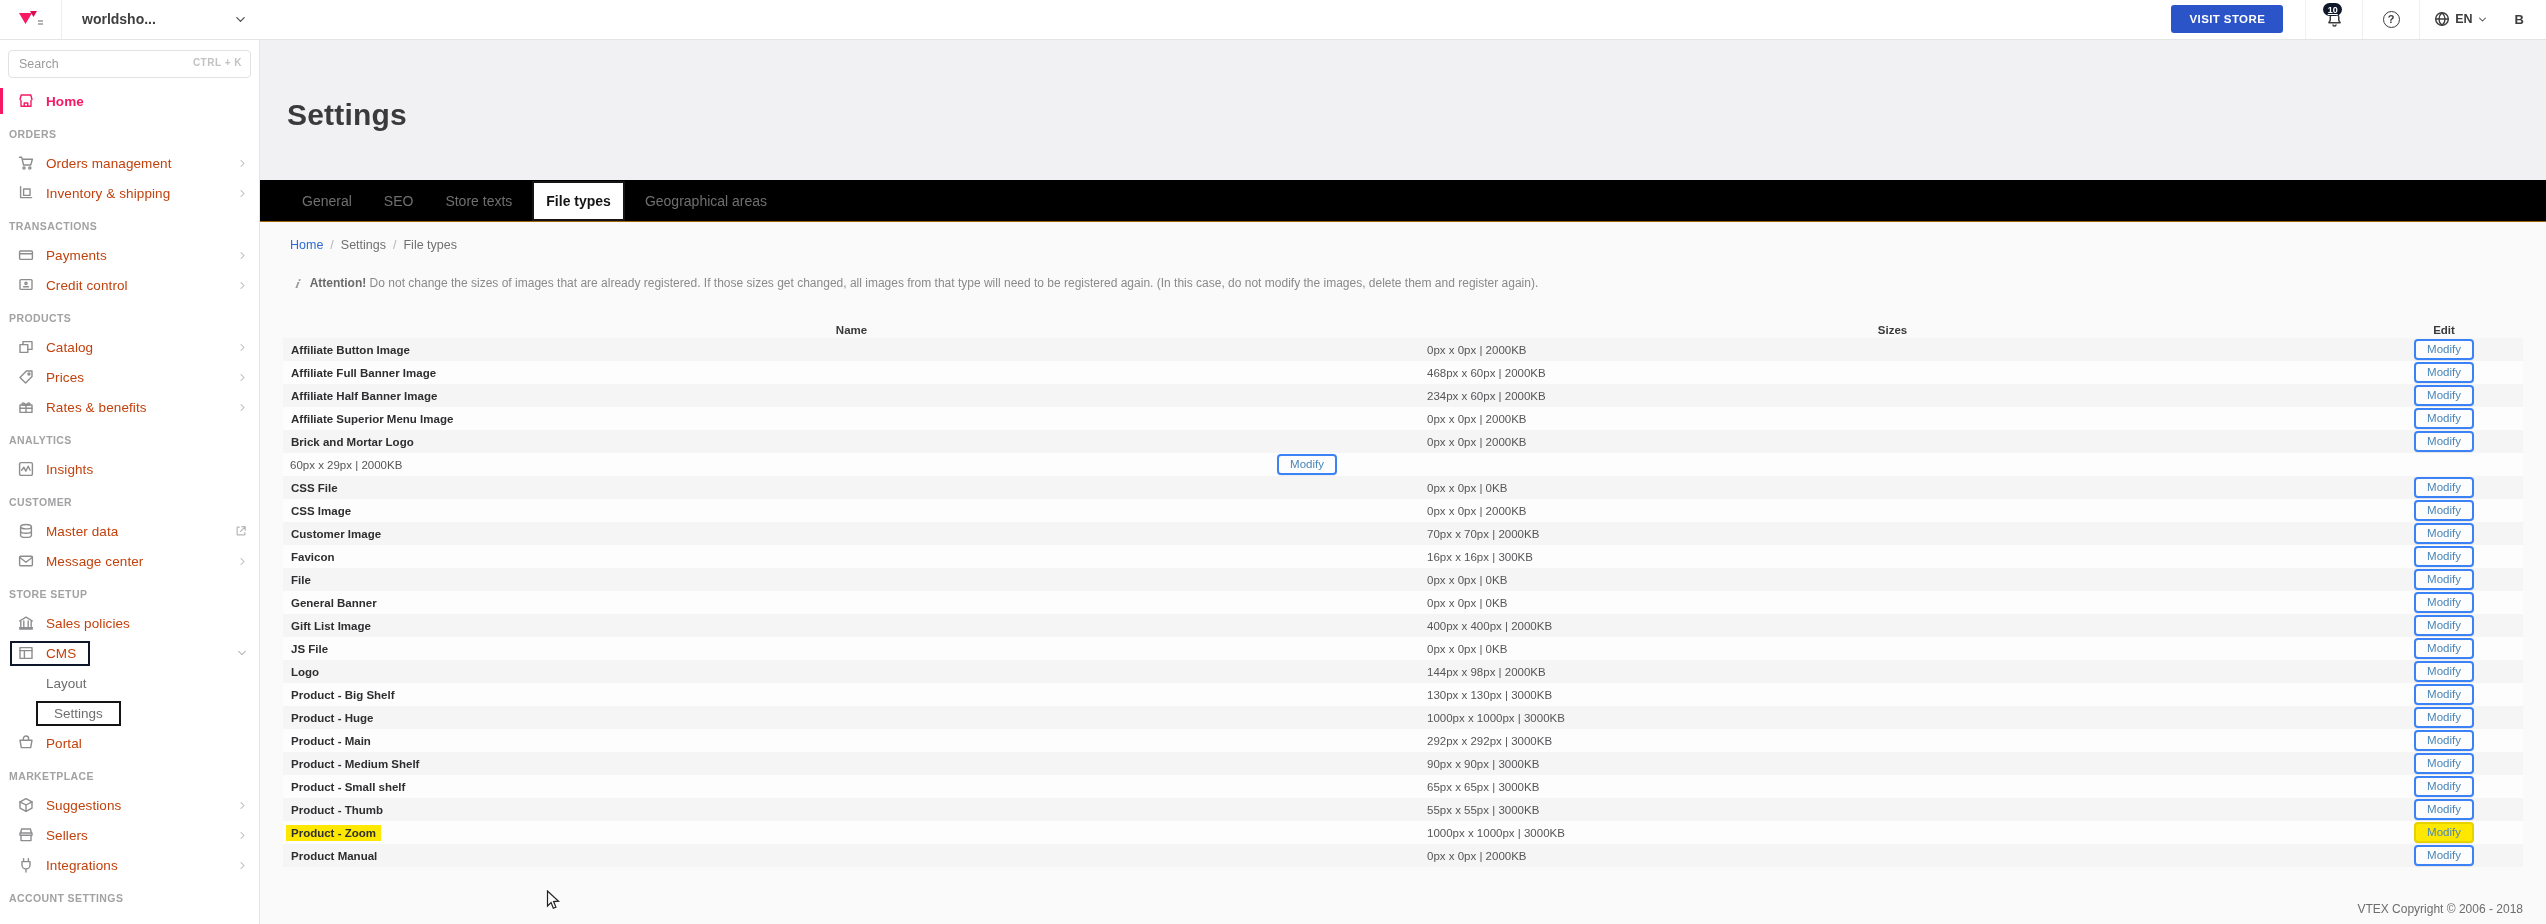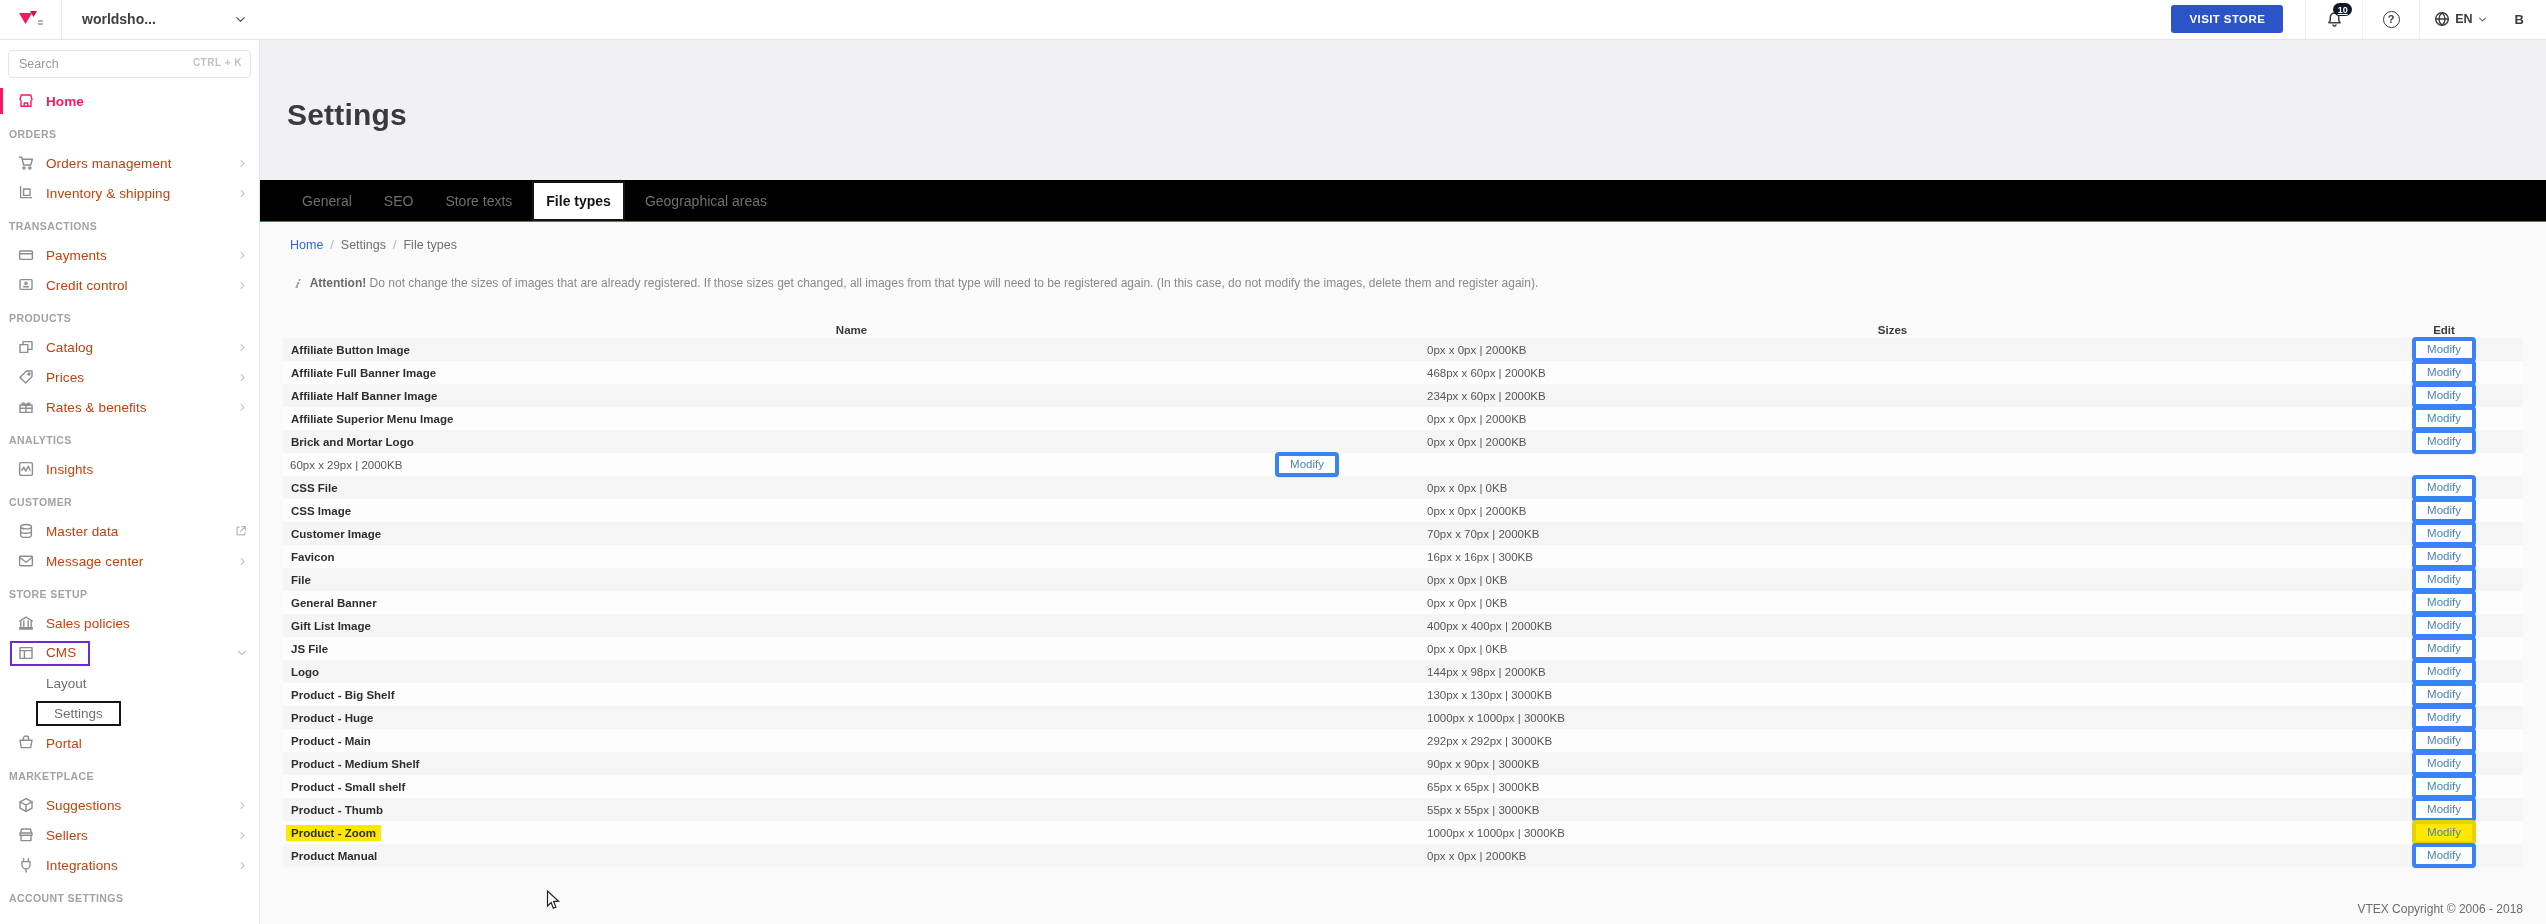--- a/index.html
+++ b/index.html
@@ -8,21 +8,21 @@
 
   
   .topbar { position:absolute; top:0; left:0; width:2546px; height:40px; background:#fff; border-bottom:1px solid #e4e4e6; display:flex; align-items:flex-end; z-index:30; }
   .logo-wrap { width:62px; height:40px; display:flex; align-items:center; justify-content:center; border-right:1px solid #ededef; }
   .account-picker { width:198px; height:40px; display:flex; align-items:center; padding:0 14px 0 20px; cursor:pointer; }
   .account-name { font-size:14px; font-weight:bold; color:#3f3f40; flex:1; }
   .topbar-right { margin-left:auto; display:flex; align-items:center; height:40px; }
   .visit-store { background:#2b54c9; color:#fff; font-size:11.5px; font-weight:bold; letter-spacing:.4px; border:none; border-radius:3px; padding:8px 18px; margin-right:22px; cursor:pointer; }
   .tb-sep { width:1px; height:40px; background:#f0f0f1; }
   .tb-item { width:56px; height:40px; display:flex; align-items:center; justify-content:center; position:relative; cursor:pointer; color:#3c3c3c; }
-  .badge { position:absolute; top:4px; right:10px; background:#0f172a; color:#fff; font-size:9px; font-weight:bold; border-radius:8px; padding:1.5px 4.5px;text-decoration:underline; }
+  .badge { position:absolute; top:4px; right:20px; background:#0f172a; color:#fff; font-size:9px; font-weight:bold; border-radius:8px; padding:1.5px 4.5px;text-decoration:underline; }
   .help-circle { width:17px; height:17px; border:1.6px solid #3c3c3c; border-radius:50%; font-size:11px; font-weight:bold; display:flex; align-items:center; justify-content:center; }
   .lang { display:flex; align-items:center; gap:5px; padding:0 14px; font-size:12.5px; font-weight:bold; cursor:pointer; }
   .user-initial { font-size:13px; font-weight:bold; padding:0 22px 0 14px; cursor:pointer; }
 
   
   .sidebar { position:absolute; top:40px; left:0; width:260px; height:884px; background:#fff; border-right:1px solid #e4e4e6; overflow:hidden; z-index:20; }
   .search-wrap { margin:10px 8px 2px 8px; position:relative; }
   .search-input { width:100%; height:28px; border:1px solid #e2e2e4; border-radius:4px; background:#fff; font-size:12.5px; padding:0 58px 0 10px; color:#6d6d6d; font-family:"Liberation Sans",sans-serif; }
   .search-input::placeholder { color:#9a9a9c; }
   .search-kbd { position:absolute; right:9px; top:7px; font-size:10px; font-weight:bold; color:#c2c2c4; letter-spacing:.5px; }
@@ -31,21 +31,21 @@
   .nav-item .icn { width:16px; height:16px; margin-right:12px; color:#8d8d90; flex:none; display:flex; }
   .nav-item .lbl { font-size:13.5px; color:#c2410c; font-weight:500; letter-spacing:.1px; }
   .nav-item .arrow { margin-left:auto; color:#b8b8ba; display:flex; }
   .nav-item.active { }
   .nav-item.active::before { content:""; position:absolute; left:0; top:2px; bottom:2px; width:3px; background:#f71963; }
   .nav-item.active .lbl { color:#f71963; font-weight:bold; }
   .nav-item.active .icn { color:#f71963; }
   .nav-section { padding:12px 0 2px 9px; font-size:10.5px; font-weight:bold; letter-spacing:.4px; color:#a2a2a4; height:32px; }
   .nav-sub { height:30px; display:flex; align-items:center; padding-left:46px; cursor:pointer; }
   .nav-sub .lbl { font-size:13.5px; color:#6e6e70; }
-  .boxed-inline { border:2px solid #6d28d9; padding:2px 12px 3px 6px; display:flex; align-items:flex-start; margin-left:-8px; }
+  .boxed-inline { border:2px solid #0f172a; padding:2px 12px 3px 6px; display:flex; align-items:flex-end; margin-left:-8px; }
   .boxed-inline .icn { margin-left:0; }
   .nav-sub .boxed-sub { border:2px solid #141414; padding:3px 16px; margin-left:-10px; }
 
   
   .main { position:absolute; top:40px; left:260px; width:2286px; height:884px; background:#fafafa; }
   .title-band { background:#f1f1f3; height:140px; padding:58px 0 0 27px; }
   .page-title { font-size:30px; font-weight:bold; color:#3a3a3c; letter-spacing:.2px; }
   .tab-strip { height:42px; background:#000000; border-bottom:1px solid #a16207; display:flex; align-items:center; padding-left:30px; }
   .tab { font-size:14px; color:#6f6f71; padding:10px 12px; margin-right:8px; cursor:pointer; white-space:nowrap; }
   .tab.active { color:#141414; font-weight:bold; border:2px solid #141414; background:#fff; }
@@ -61,21 +61,21 @@
   .thead { display:flex; height:16px; align-items:center; font-weight:bold; color:#3a3a3c; }
   .tr { display:flex; height:23px; align-items:center; }
   .tr:nth-child(odd) { background:#f5f5f6; }
   .tr:nth-child(even) { background:#fdfdfe; }
   .col-name { width:1137px; padding-left:8px; }
   .col-sizes { width:945px; padding-left:7px; }
   .col-edit { width:158px; display:flex; justify-content:center; }
   .thead .col-name, .thead .col-sizes, .thead .col-edit { text-align:center; padding-left:0; }
   .row-name { font-weight:bold; color:#2e2e30; }
   .row-sizes { color:#565658; }
-  .modify-btn { font-size:11.5px; color:#4a86b8; background:#fdfdfe; border:4px solid #3b82f6; border-radius:4px; padding:2px 11px 3px 11px; cursor:pointer; box-shadow:0 1px 1px rgba(0,0,0,.07); font-family:"Liberation Sans",sans-serif; }
+  .modify-btn { font-size:11.5px; color:#4a86b8; background:#fdfdfe; border:2px solid #3b82f6; border-radius:4px; padding:2px 11px 3px 11px; cursor:pointer; box-shadow:0 1px 1px rgba(0,0,0,.07); font-family:"Liberation Sans",sans-serif; }
   .hl { background:#ffe800 !important; }
   .row-name.hl { padding:2px 5px; margin-left:-5px; }
   .modify-btn.hl { border-color:#e6d200; }
 
   .footer-note { position:absolute; right:23px; top:862px; font-size:12px; color:#6d6d6f; white-space:nowrap; }
 
   .cursor { position:absolute; left:546px; top:890px; z-index:50; pointer-events:none; }
 
   svg.ic { stroke:currentColor; fill:none; stroke-width:1.4; stroke-linecap:round; stroke-linejoin:round; }
 </style>

